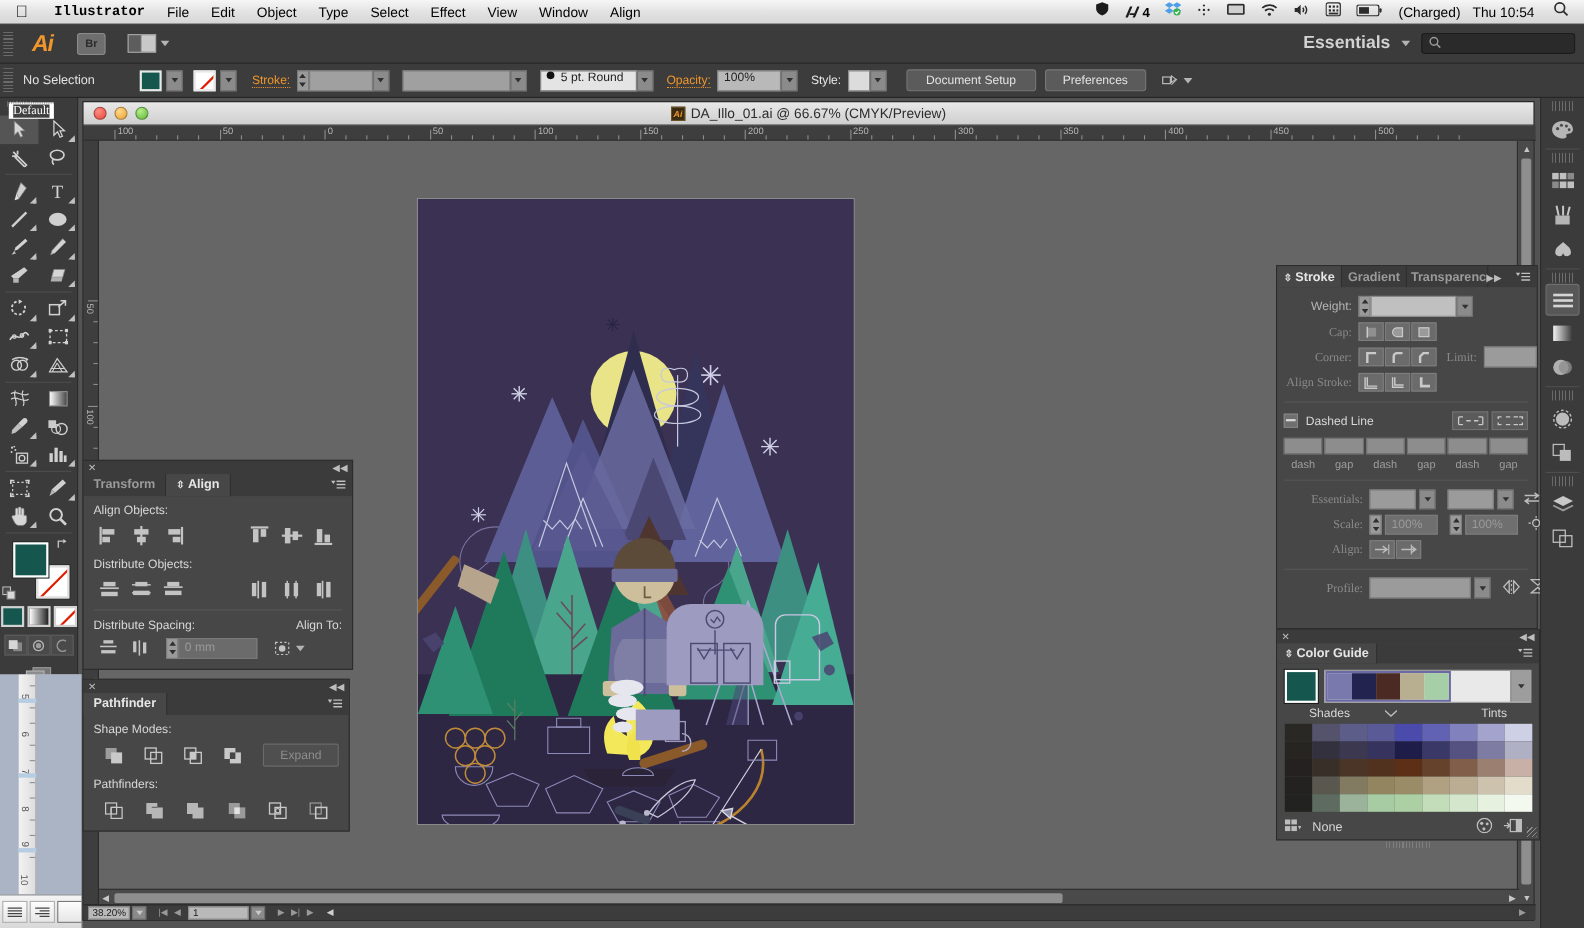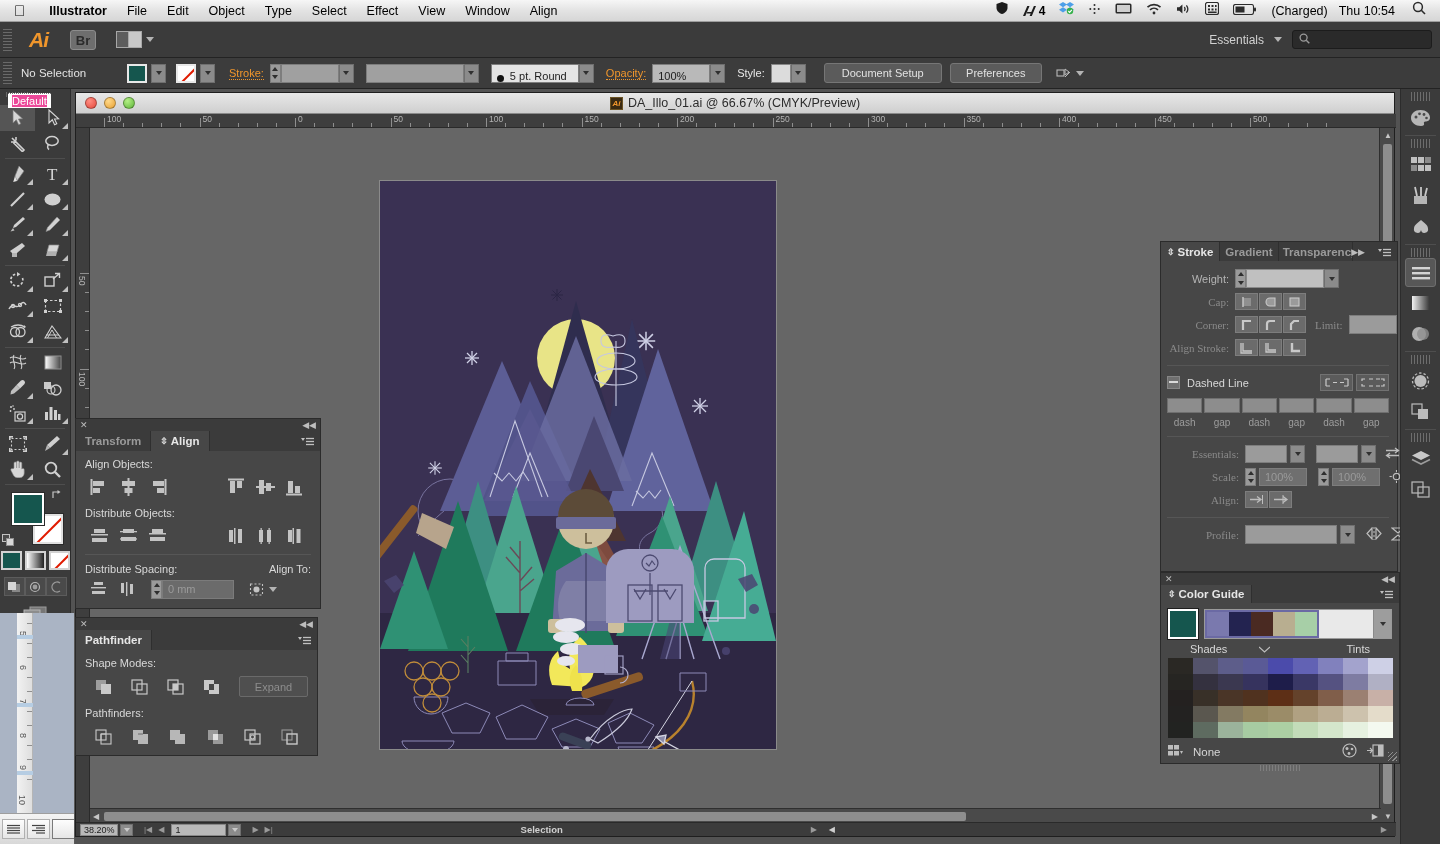--- a/index.html
+++ b/index.html
@@ -14,48 +14,48 @@
   
   .macbar {
     position: absolute; top: 0; left: 0; width: 1440px; height: 22px;
     background: linear-gradient(to bottom,#f6f6f6 0%,#e3e3e3 50%,#d6d6d6 100%);
     border-bottom: 1px solid #9d9d9d;
     display: flex; align-items: center; color: #000;
     font-size: 12.5px;
   }
   .macbar .apple { margin: 0 14px 0 14px; font-size: 15px; line-height: 1; }
   .macbar .mi { padding: 0 10px; height: 22px; line-height: 22px; white-space: nowrap; }
-  .macbar .mi.bold { font-weight: bold; }
+  .macbar .mi.bold { font-weight: bold; font-family: Liberation Mono, monospace; }
   .macbar .right { position: absolute; right: 0; top: 0; height: 22px;
     display: flex; align-items: center; }
   .macbar .right .ic { padding: 0 7px; font-size: 12.5px; line-height: 22px; }
   .macbar .right .clock { padding: 0 10px 0 4px; font-size: 12.5px; }
 
   
   .appbar {
     position: absolute; top: 22px; left: 0; width: 1440px; height: 36px;
     background: #3b3b3b; border-bottom: 1px solid #232323;
     display: flex; align-items: center;
   }
   .grip { width: 9px; height: 22px; margin: 0 5px 0 3px;
     background: repeating-linear-gradient(to bottom,#6a6a6a 0 1px,transparent 1px 3px); }
   .ai-logo { color: #f0962c; font-weight: bold; font-size: 21px; font-style: italic;
     margin: 0 22px 0 12px; letter-spacing: -1px; }
   .br-btn { width: 26px; height: 20px; background: #6e6e6e; border: 1px solid #8c8c8c;
-    border-radius: 3px; color: #2b2b2b; font-size: 13px; text-align: center;
+    border-radius: 3px; color: #2b2b2b; font-size: 10px; text-align: center;
     line-height: 19px; font-weight: bold; margin-right: 20px; }
   .arr-btn { display: flex; align-items: center; gap: 4px; }
   .arr-box { width: 26px; height: 17px; border: 1px solid #a8a8a8; background: #5d5d5d;
     display: flex; }
   .arr-box i { display:block; border-right: 1px solid #a8a8a8; width: 12px; }
   .arr-box i:last-child { border-right: none; background: #c8c8c8; }
   .caret { width: 0; height: 0; border-left: 4px solid transparent;
     border-right: 4px solid transparent; border-top: 5px solid #b4b4b4; }
   .appbar-right { position: absolute; right: 8px; display: flex; align-items: center; gap: 10px; }
-  .ess { color: #d2d2d2; font-size: 12px; font-weight: normal; }
+  .ess { color: #d2d2d2; font-size: 16px; font-weight: bold; }
   .searchbox { width: 140px; height: 19px; background: #2a2a2a; border: 1px solid #1c1c1c;
     border-radius: 3px; display: flex; align-items: center; padding-left: 6px; }
   .searchbox .mg { color: #9a9a9a; font-size: 11px; }
 
   
   .ctrlbar {
     position: absolute; top: 58px; left: 0; width: 1440px; height: 31px;
     background: #3c3c3c; border-bottom: 1px solid #232323;
     display: flex; align-items: center; font-size: 11px; color: #cfcfcf;
   }
@@ -72,21 +72,21 @@
   .dbox { height: 19px; background: #a0a0a0; border: 1px solid #7d7d7d; }
   .dbtn { width: 15px; height: 19px; background: #8b8b8b; border: 1px solid #6f6f6f;
     display:flex;align-items:center;justify-content:center; }
   .dbtn .minicaret { border-top-color:#303030; }
   .spin { width: 11px; height: 19px; background:#9a9a9a; border:1px solid #7d7d7d;
     display:flex;flex-direction:column;align-items:center;justify-content:space-around; }
   .spin i { width:0;height:0;border-left:3px solid transparent;border-right:3px solid transparent; }
   .spin i.up { border-bottom:4px solid #2e2e2e; }
   .spin i.dn { border-top:4px solid #2e2e2e; }
   .txtfield { height:19px;background:#b9b9b9;border:1px solid #7d7d7d;color:#1d1d1d;
-    font-size:11px;display:flex;align-items:flex-end;padding:0 5px; }
+    font-size:11px;display:flex;align-items:flex-start;padding:0 5px; }
   .wbtn { height: 20px; background: #5b5b5b; border: 1px solid #767676; border-radius: 3px;
     color: #e2e2e2; font-size: 11px; display:flex;align-items:center;justify-content:center;
     padding: 0 12px; }
 
   
   .toolbar { position: absolute; left: 0; top: 89px; width: 71px; height: 524px;
     background: #3b3b3b; border-right: 1px solid #2c2c2c; }
   .tb-grip { height: 11px; background: #3b3b3b;
     background-image: repeating-linear-gradient(to right,#6a6a6a 0 1px,transparent 1px 3px);
     background-size: 100% 5px; background-repeat: no-repeat; background-position: 6px 3px;
@@ -96,21 +96,21 @@
     position: relative; }
   .tcell.sel { background: #555; }
   .tcell svg { display:block; }
   .tcell .tri { position:absolute; right:2px; bottom:2px; width:0;height:0;
     border-left:3px solid transparent;border-top:3px solid transparent;
     border-right:3px solid #c0c0c0;border-bottom:3px solid #c0c0c0; }
   .tsep { height:1px; background:#4e4e4e; margin: 2px 5px; }
   .default-tip { position:absolute; left:8px; top:4px; background:#fff; color:#000;
     font-size:11px; padding: 0 4px; z-index: 60;
     border-top:1px dotted #777; height:15px; line-height:15px; }
-  .default-tip span { background:#ec4899; color:#fff; }
+  .default-tip span { background:#404040; color:#fff;font-family:Liberation Serif, serif; }
 
   
   .colorctl { position: relative; width: 71px; height: 60px; }
   .cc-fill { position:absolute; left:12px; top:6px; width:32px;height:32px;
     background:#15564e; border:2px solid #fff; box-shadow: 0 0 0 1px #2a2a2a; }
   .cc-stroke { position:absolute; left:33px; top:27px; width:30px;height:30px;
     background:#fff; border:2px solid #e0e0e0; box-shadow: 0 0 0 1px #2a2a2a; overflow:hidden;}
   .cc-stroke:after { content:''; position:absolute; left:-6px; top:12px;width:44px;height:2px;
     background:#e01b00;transform:rotate(-45deg);}
   .cc-swap { position:absolute; right:8px; top:2px; color:#c5c5c5; font-size:11px; }
@@ -1147,21 +1147,20 @@
           <div class="minicaret"></div>
         </div>
       <span class="sb-nav" style="margin-left:8px;">|◀</span>
       <span class="sb-nav">◀</span>
       <div class="sb-field" style="width:55px;margin-left:4px;">1</div>
       <div class="sb-btn" style="margin-left:2px;">
           <div class="minicaret"></div>
         </div>
       <span class="sb-nav" style="margin-left:8px;">▶</span>
       <span class="sb-nav">▶|</span>
-      <div style="flex:1;text-align:center;font-weight:bold;">Selection</div>
       <span class="sb-nav" style="margin-right:6px;">▶</span>
       <span class="sb-nav" style="margin-right:8px;color:#cfcfcf;">◀</span>
       <div style="flex:1"></div>
       <span class="sb-nav" style="margin-right:6px;">▶</span>
     </div>
   </div>
 
   <div class="panel" style="left:75px; top:418px; width:246px;">
     <div class="p-bar">
       <span class="p-x">✕</span>

